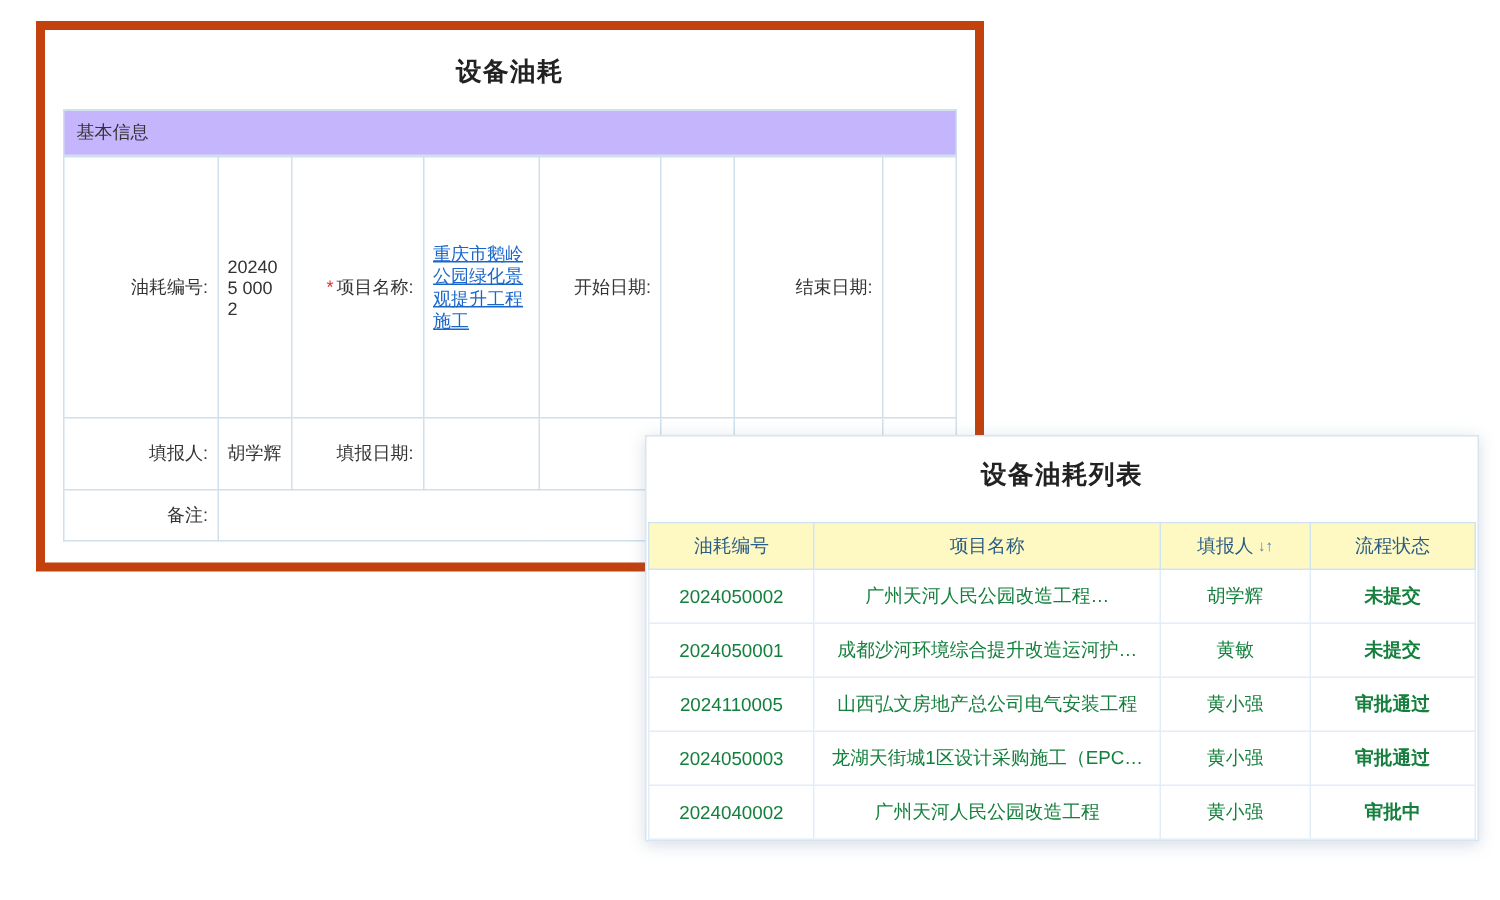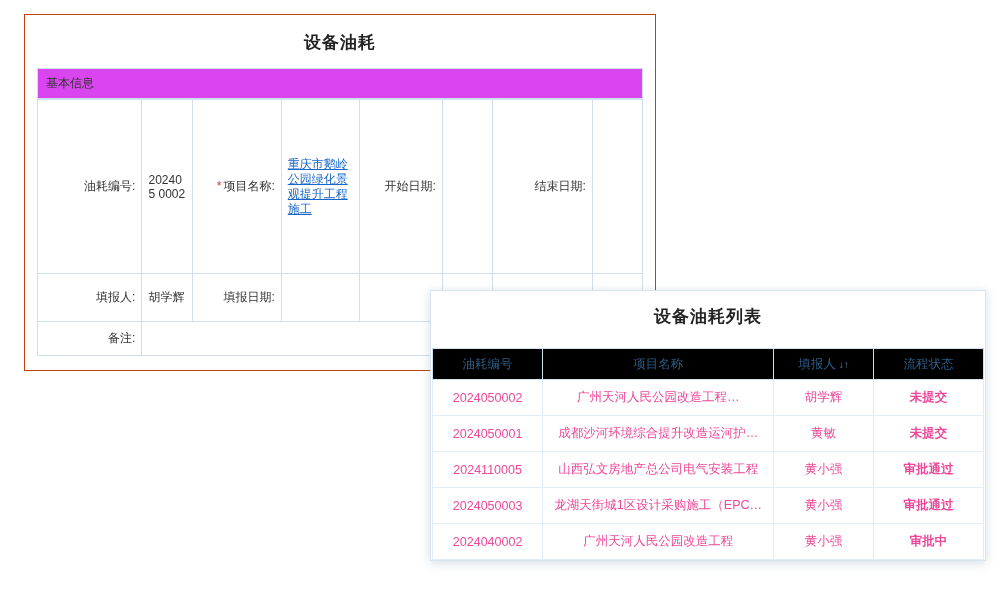--- a/index.html
+++ b/index.html
@@ -17,35 +17,35 @@
     height: 600px;
   }
 
   
   .form-panel {
     position: absolute;
     left: 24px;
     top: 14px;
     width: 632px;
     background: #ffffff;
-    border: 1px solid #c2410c;
+    border: 6px solid #c2410c;
     box-sizing: border-box;
   }
   .form-title {
     text-align: center;
     font-size: 17px;
     font-weight: bold;
     color: #222222;
     padding: 16px 0 14px 0;
     letter-spacing: 1px;
   }
   .section-bar {
     margin: 0 12px;
     border: 1px solid #cfe0ec;
-    background: #d946ef;
+    background: #c4b5fd;
     font-size: 12px;
     color: #333333;
     padding: 6px 8px;
     box-sizing: border-box;
   }
   table.form-table {
     margin: 0 12px 14px 12px;
     border-collapse: collapse;
     width: calc(100% - 24px);
     table-layout: fixed;
@@ -105,35 +105,35 @@
     padding: 14px 0 20px 0;
     letter-spacing: 1px;
   }
   table.list-table {
     border-collapse: collapse;
     width: calc(100% - 2px);
     margin: 0 1px;
     table-layout: fixed;
   }
   table.list-table th {
-    background: #000000;
+    background: #fef9c3;
     border: 1px solid #cfe3f1;
     font-size: 12.5px;
     font-weight: normal;
     color: #2b5d86;
     height: 30px;
     padding: 0 4px;
   }
   table.list-table td {
     border: 1px solid #e2eef7;
     font-size: 12.5px;
     height: 35px;
     padding: 0 8px;
     text-align: center;
-    color: #ec4899;
+    color: #15803d;
     white-space: nowrap;
     overflow: hidden;
     text-overflow: ellipsis;
   }
   td.col-name { text-align: left; }
   td.col-person { color: #1a66c9; }
   .st-pending { color: #1033a8; font-weight: bold; }
   .st-approved { color: #15803d; font-weight: bold; }
   .st-inprogress { color: #e8930c; font-weight: bold; }
   .sort-icon {

